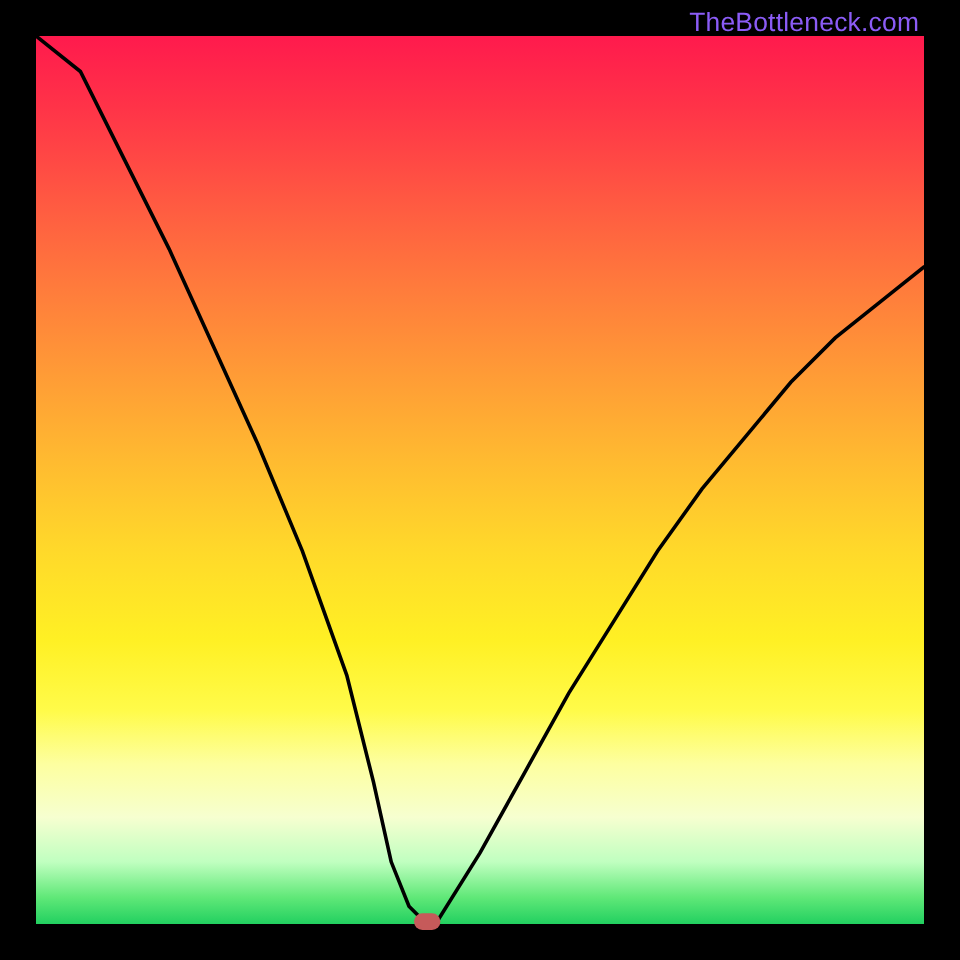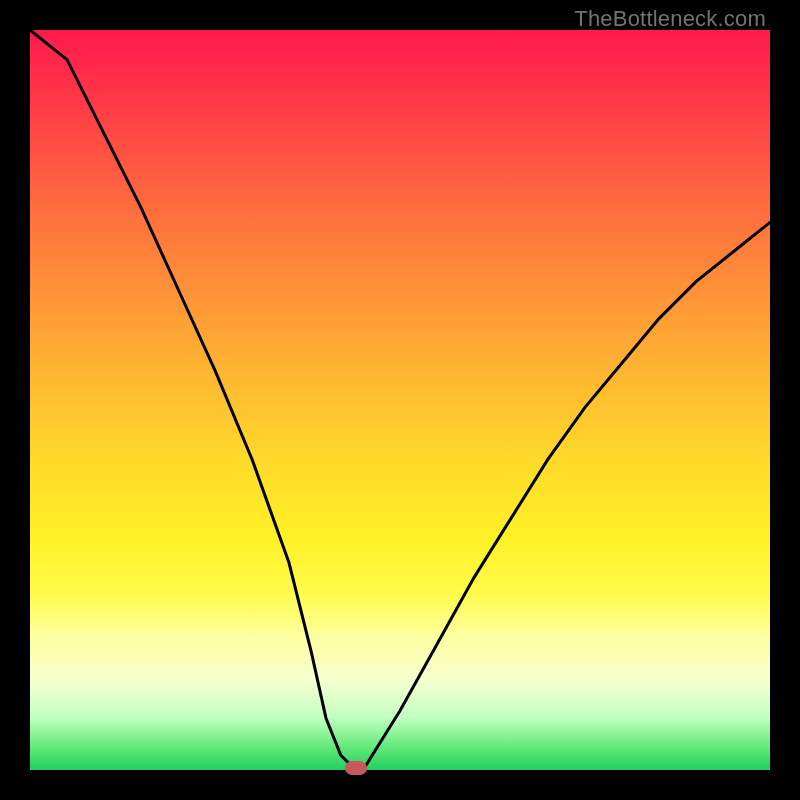--- a/index.html
+++ b/index.html
@@ -47,21 +47,21 @@
     position: absolute;
     top: 0;
     left: 0;
     width: 740px;
     height: 740px;
   }
   .watermark {
     position: absolute;
     top: 6px;
     right: 34px;
-    color: #737373;
+    color: #8b5cf6;
     font-size: 22px;
     font-weight: 500;
     letter-spacing: 0.2px;
   }
   .marker {
     position: absolute;
     width: 22px;
     height: 14px;
     background: #c65a5a;
     border-radius: 7px;

